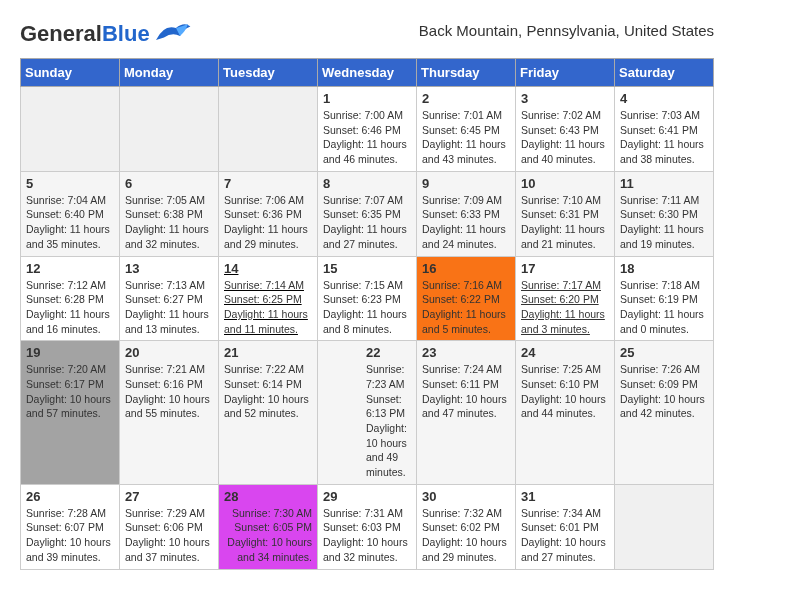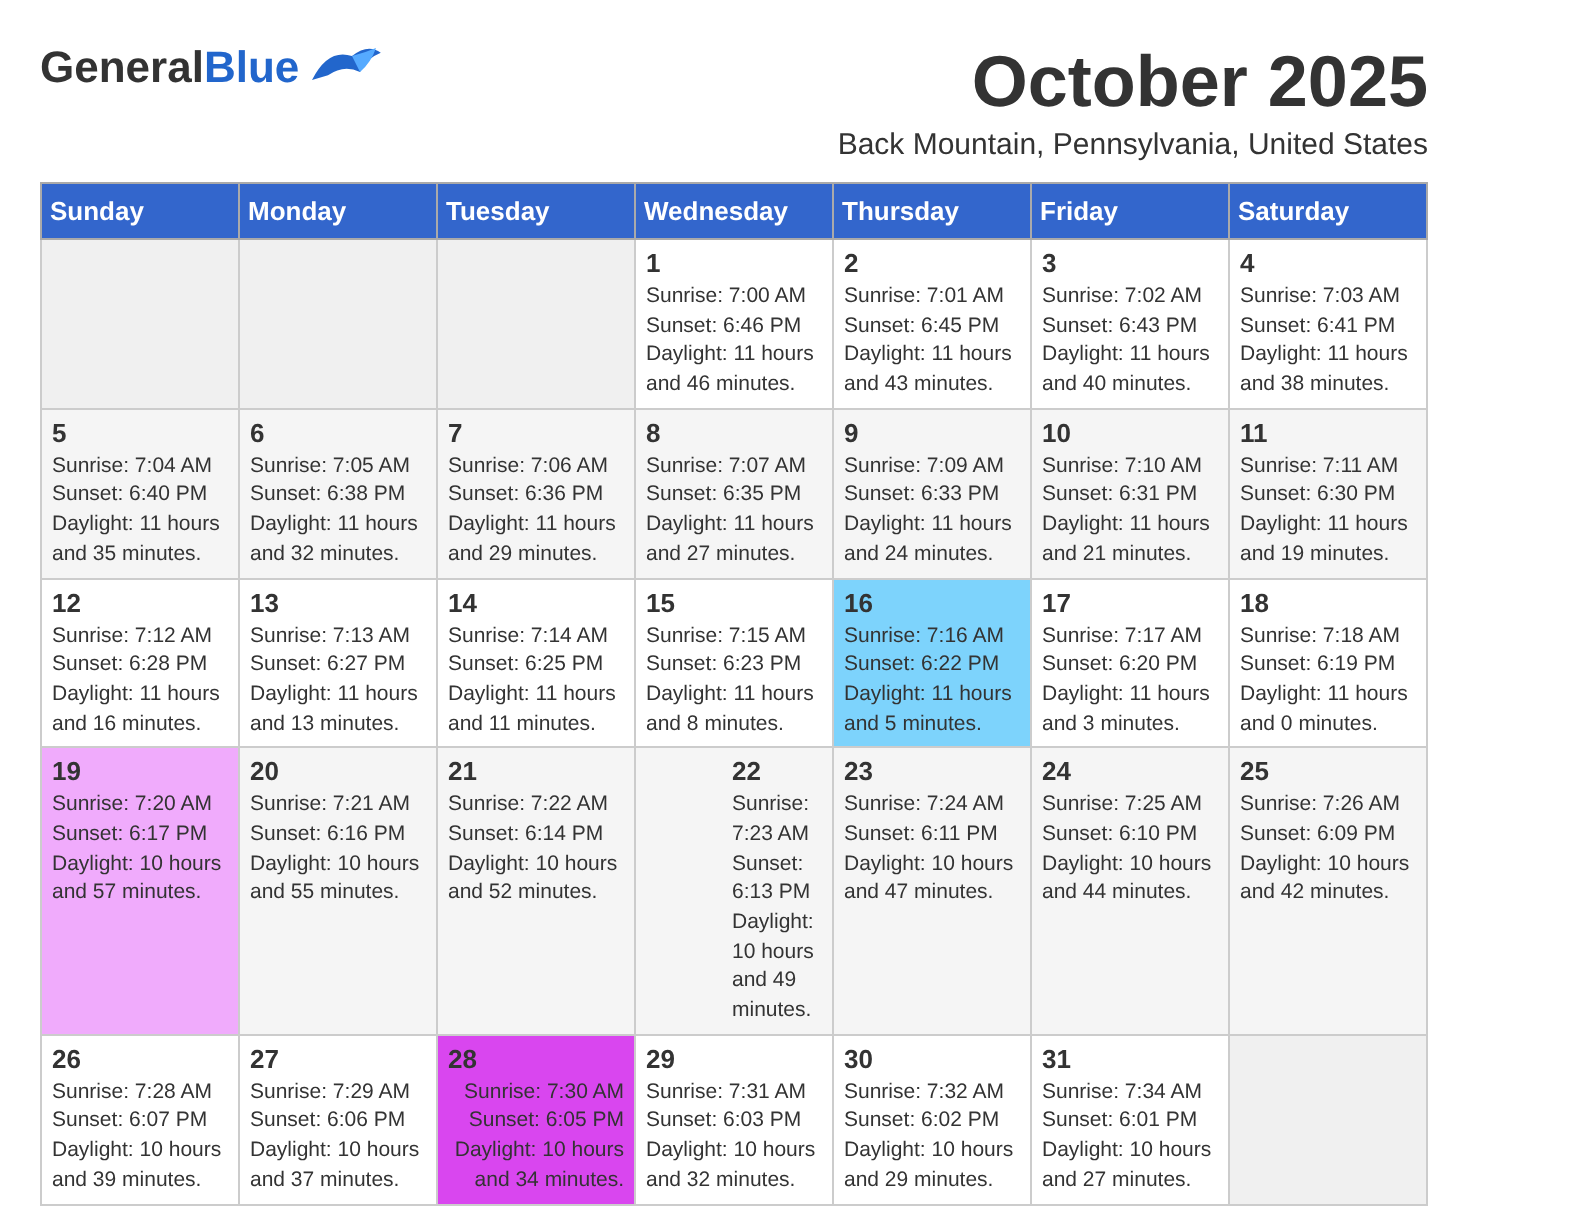--- a/index.html
+++ b/index.html
@@ -105,21 +105,20 @@
         <div class="logo-text">
           <span class="general">General</span><span class="blue">Blue</span>
         </div>
         <svg class="logo-bird" viewBox="0 0 50 35" xmlns="http://www.w3.org/2000/svg">
           <path d="M5,25 Q15,5 30,10 Q40,2 48,8 Q38,12 35,20 Q25,15 15,22 Z" fill="#2266cc"></path>
           <path d="M30,10 Q38,8 45,5 Q42,14 35,20 Z" fill="#55aaff"></path>
         </svg>
       </div>
     </div>
     <div class="title-block">
-      <div class="month-title">October 2025</div>
       <div class="location">Back Mountain, Pennsylvania, United States</div>
     </div>
   </div>
 
   <table class="calendar">
     <thead>
       <tr>
         <th>Sunday</th>
         <th>Monday</th>
         <th>Tuesday</th>
@@ -222,58 +221,58 @@
 Daylight: 11 hours
 and 16 minutes.</div>
           </td>
           <td style="background: rgb(255, 255, 255);">
             <div class="day-num">13</div>
             <div class="day-info" style="white-space: pre-line;">Sunrise: 7:13 AM
 Sunset: 6:27 PM
 Daylight: 11 hours
 and 13 minutes.</div>
           </td>
-          <td style="background: rgb(255, 255, 255);">
+          <td style="background: rgb(255, 255, 255); text-decoration: underline;">
             <div class="day-num">14</div>
             <div class="day-info" style="white-space: pre-line;">Sunrise: 7:14 AM
 Sunset: 6:25 PM
 Daylight: 11 hours
 and 11 minutes.</div>
           </td>
           <td style="background: rgb(255, 255, 255);">
             <div class="day-num">15</div>
             <div class="day-info" style="white-space: pre-line;">Sunrise: 7:15 AM
 Sunset: 6:23 PM
 Daylight: 11 hours
 and 8 minutes.</div>
           </td>
-          <td style="background: #7dd3fc;">
+          <td style="background: #f97316;">
             <div class="day-num">16</div>
             <div class="day-info" style="white-space: pre-line;">Sunrise: 7:16 AM
 Sunset: 6:22 PM
 Daylight: 11 hours
 and 5 minutes.</div>
           </td>
           <td style="background: rgb(255, 255, 255);">
             <div class="day-num">17</div>
-            <div class="day-info" style="white-space: pre-line;">Sunrise: 7:17 AM
+            <div class="day-info" style="white-space: pre-line; text-decoration: underline;">Sunrise: 7:17 AM
 Sunset: 6:20 PM
 Daylight: 11 hours
 and 3 minutes.</div>
           </td>
           <td style="background: rgb(255, 255, 255);">
             <div class="day-num">18</div>
             <div class="day-info" style="white-space: pre-line;">Sunrise: 7:18 AM
 Sunset: 6:19 PM
 Daylight: 11 hours
 and 0 minutes.</div>
           </td>
         </tr>
         <tr style="background: rgb(245, 245, 245);">
-          <td style="background: #f0abfc; margin-left: 32px;">
+          <td style="background: #a3a3a3; margin-left: 32px;">
             <div class="day-num">19</div>
             <div class="day-info" style="white-space: pre-line;">Sunrise: 7:20 AM
 Sunset: 6:17 PM
 Daylight: 10 hours
 and 57 minutes.</div>
           </td>
           <td style="background: rgb(245, 245, 245);">
             <div class="day-num">20</div>
             <div class="day-info" style="white-space: pre-line;">Sunrise: 7:21 AM
 Sunset: 6:16 PM

